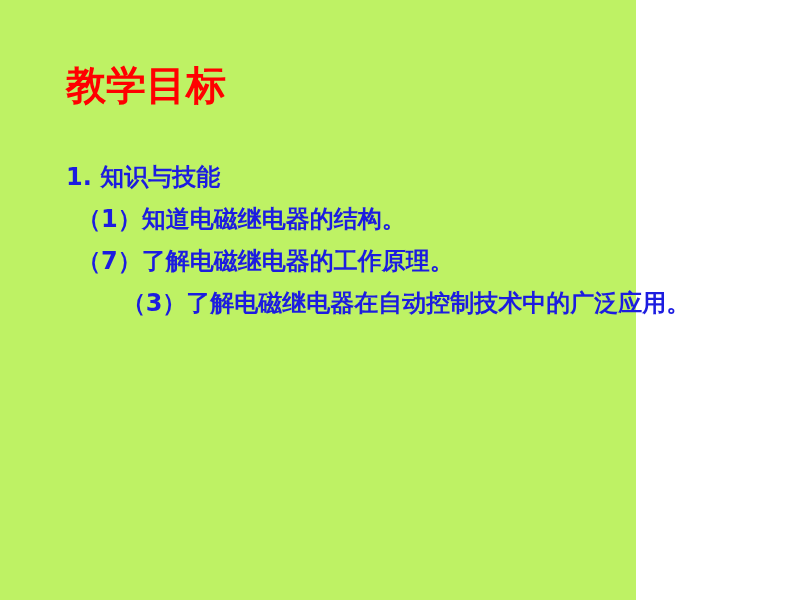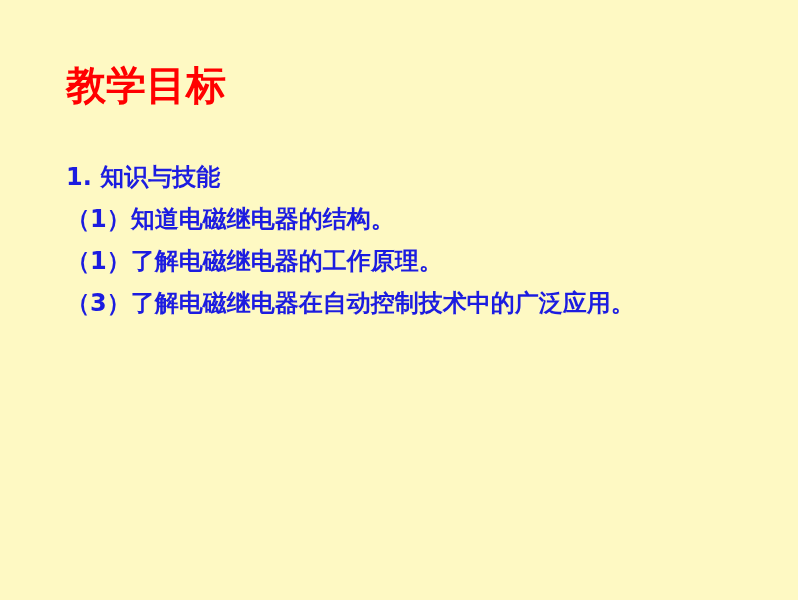--- a/index.html
+++ b/index.html
@@ -9,23 +9,23 @@
   body {
     width: 800px;
     height: 600px;
     background: #ffffff;
     font-family: "DejaVu Sans", "Liberation Sans", sans-serif;
     overflow: hidden;
   }
 
   .slide {
     position: relative;
-    width: 798px;
+    width: 636px;
     height: 600px;
-    background: #fef9c3;
+    background: #bef264;
     box-sizing: border-box;
   }
 
   .slide-title {
     position: absolute;
     left: 66px;
     top: 60px;
     font-size: 40px;
     line-height: 50px;
     font-weight: bold;
@@ -50,38 +50,40 @@
     white-space: normal;
     word-break: break-all;
   }
 
   .body-line.heading {
     letter-spacing: 0px;
   }
 
   .body-line.item {
     letter-spacing: 0px;
+    margin-left: 11px;
   }
 
   .body-line.item-wrap {
     width: 658px;
+    text-align: center;
   }
 </style>
 </head>
 <body>
 
 <div class="slide">
 
   <div class="slide-title">教学目标</div>
 
   <div class="body-block">
 
     <span class="body-line heading">1. 知识与技能</span>
 
     <span class="body-line item">（1）知道电磁继电器的结构。</span>
 
-    <span class="body-line item">（1）了解电磁继电器的工作原理。</span>
+    <span class="body-line item">（7）了解电磁继电器的工作原理。</span>
 
     <span class="body-line item item-wrap">（3）了解电磁继电器在自动控制技术中的广泛应用。</span>
 
   </div>
 
 </div>
 
 </body></html>

